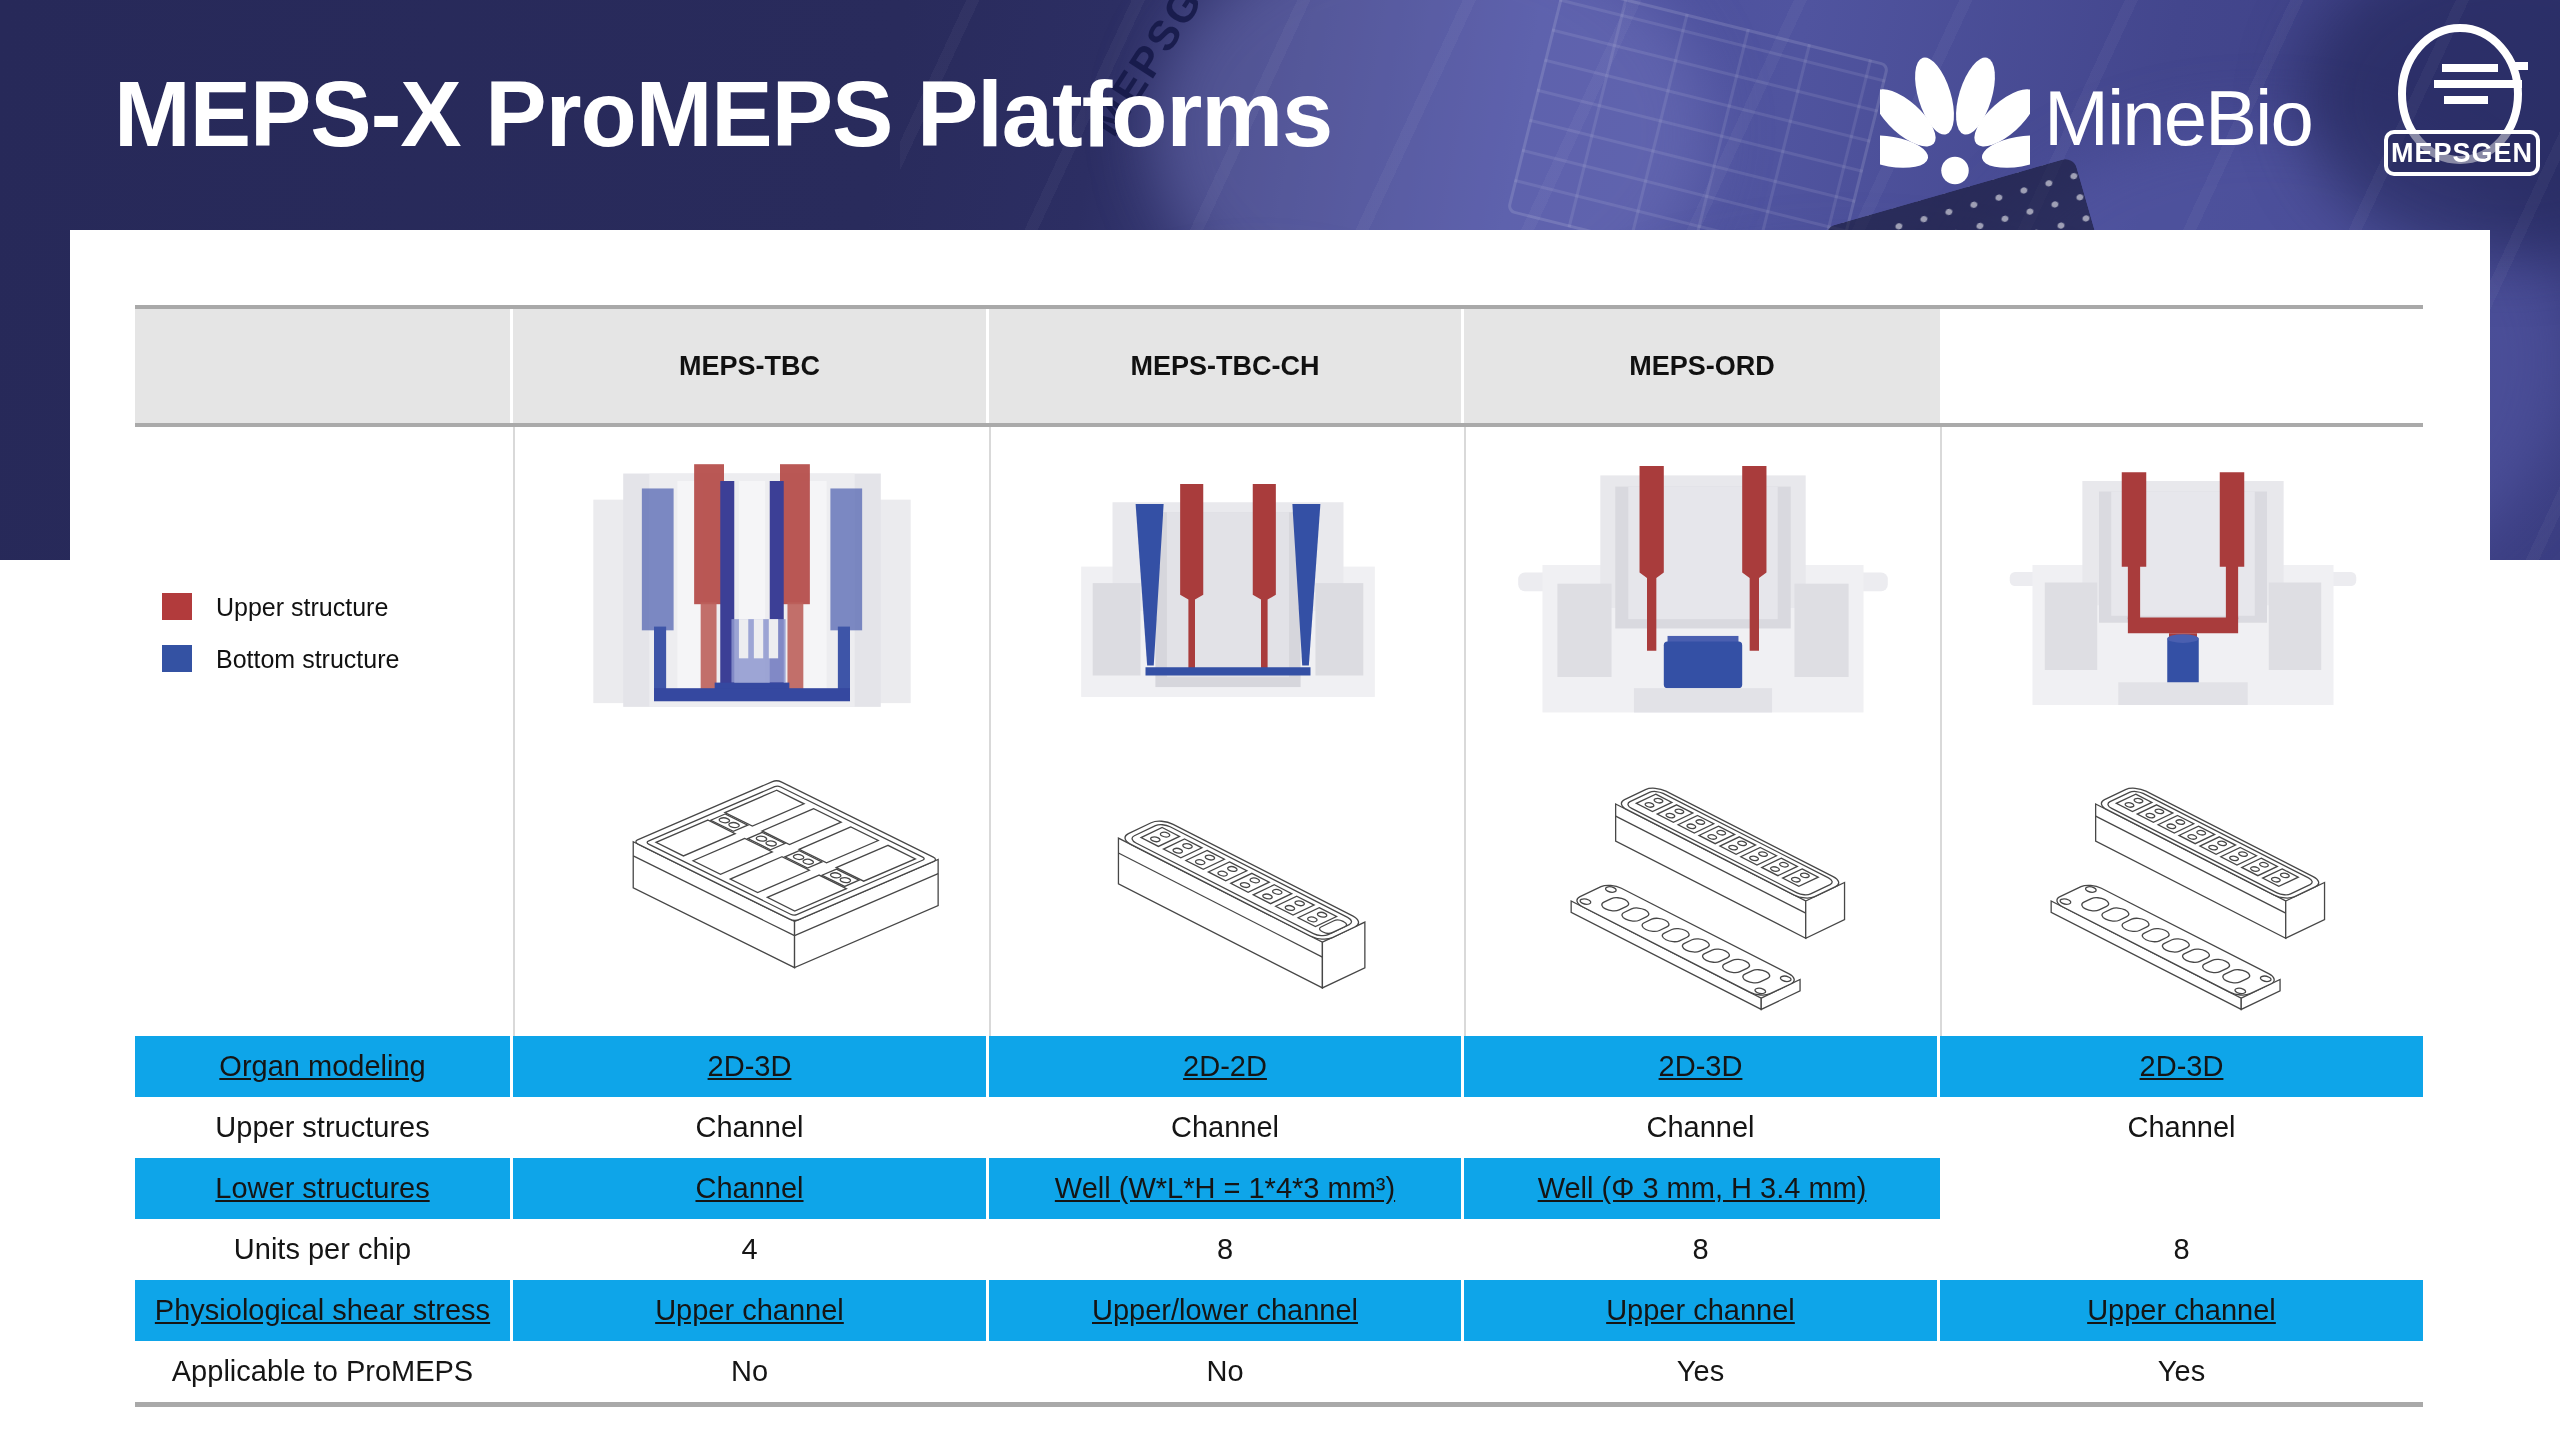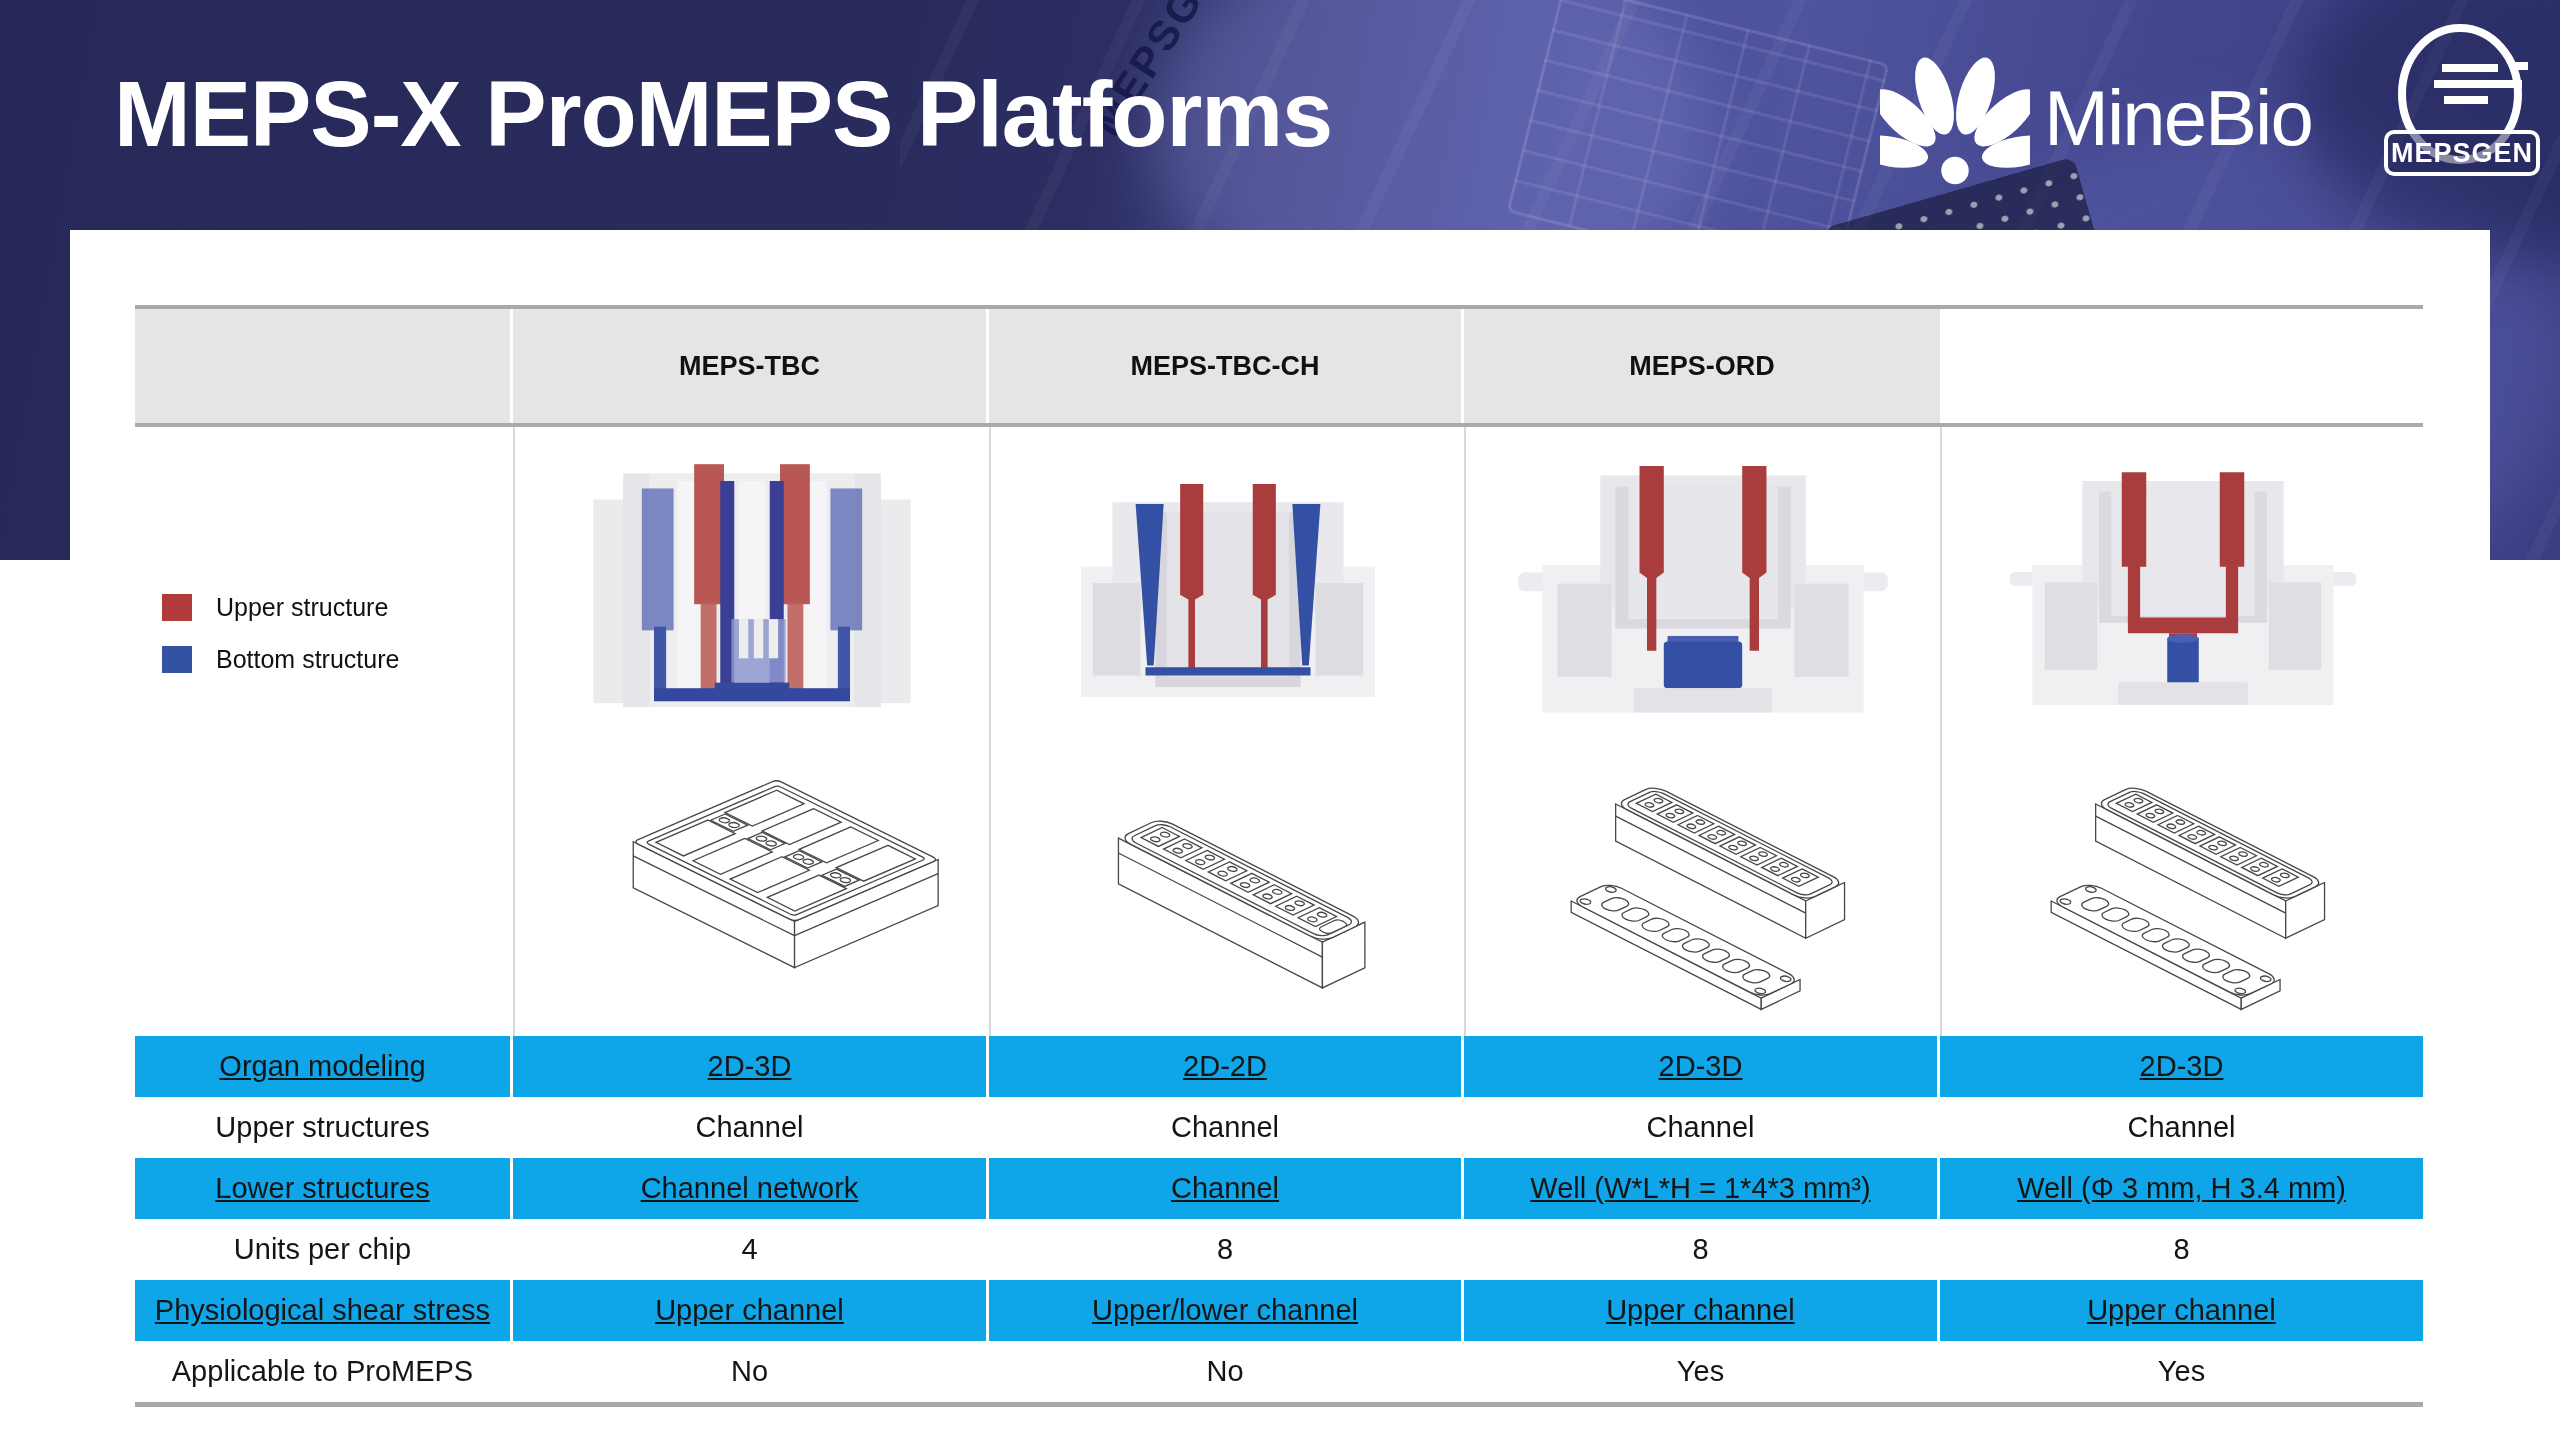--- a/index.html
+++ b/index.html
@@ -52,21 +52,21 @@
     font-size:27px;font-weight:bold;color:#111;box-sizing:border-box;}
   .hcell:not(:last-child){border-right:3px solid #ffffff;}
 
   .illrow{height:609px;}
   .icell{box-sizing:border-box;background:#fff;display:flex;flex-direction:column;align-items:center;}
   .icell:not(:first-child){border-left:2px solid #d9d9d9;}
   .icell svg.cross{margin-top:26px;}
   .icell svg.iso{margin-top:20px;}
 
   .legendcell{position:relative;}
-  .legend-item{position:absolute;display:flex;align-items:center;}
+  .legend-item{position:absolute;display:flex;}
   .legend-item.upper{left:27px;top:166px;}
   .legend-item.bottom{left:27px;top:218px;}
   .swatch{width:30px;height:27px;display:inline-block;}
   .swatch.red{background:#b23b3c;}
   .swatch.blue{background:#3452a3;}
   .legend-label{margin-left:24px;font-size:25px;color:#111;}
 
   .drow > div{height:61px;display:flex;align-items:center;justify-content:center;
     font-size:29px;color:#151515;box-sizing:border-box;background:#fff;}
   .drow.shade > div{background:#0ea5e9;text-decoration:underline;}
@@ -410,21 +410,20 @@
     </div>
     <div class="grid5 drow">
       <div>Upper structures</div>
       <div>Channel</div>
       <div>Channel</div>
       <div>Channel</div>
       <div>Channel</div>
     </div>
     <div class="grid5 drow shade">
       <div>Lower structures</div>
-      <div>Channel network</div>
       <div>Channel</div>
       <div>Well (W*L*H = 1*4*3 mm³)</div>
       <div>Well (Φ 3 mm, H 3.4 mm)</div>
     </div>
     <div class="grid5 drow">
       <div>Units per chip</div>
       <div>4</div>
       <div>8</div>
       <div>8</div>
       <div>8</div>

